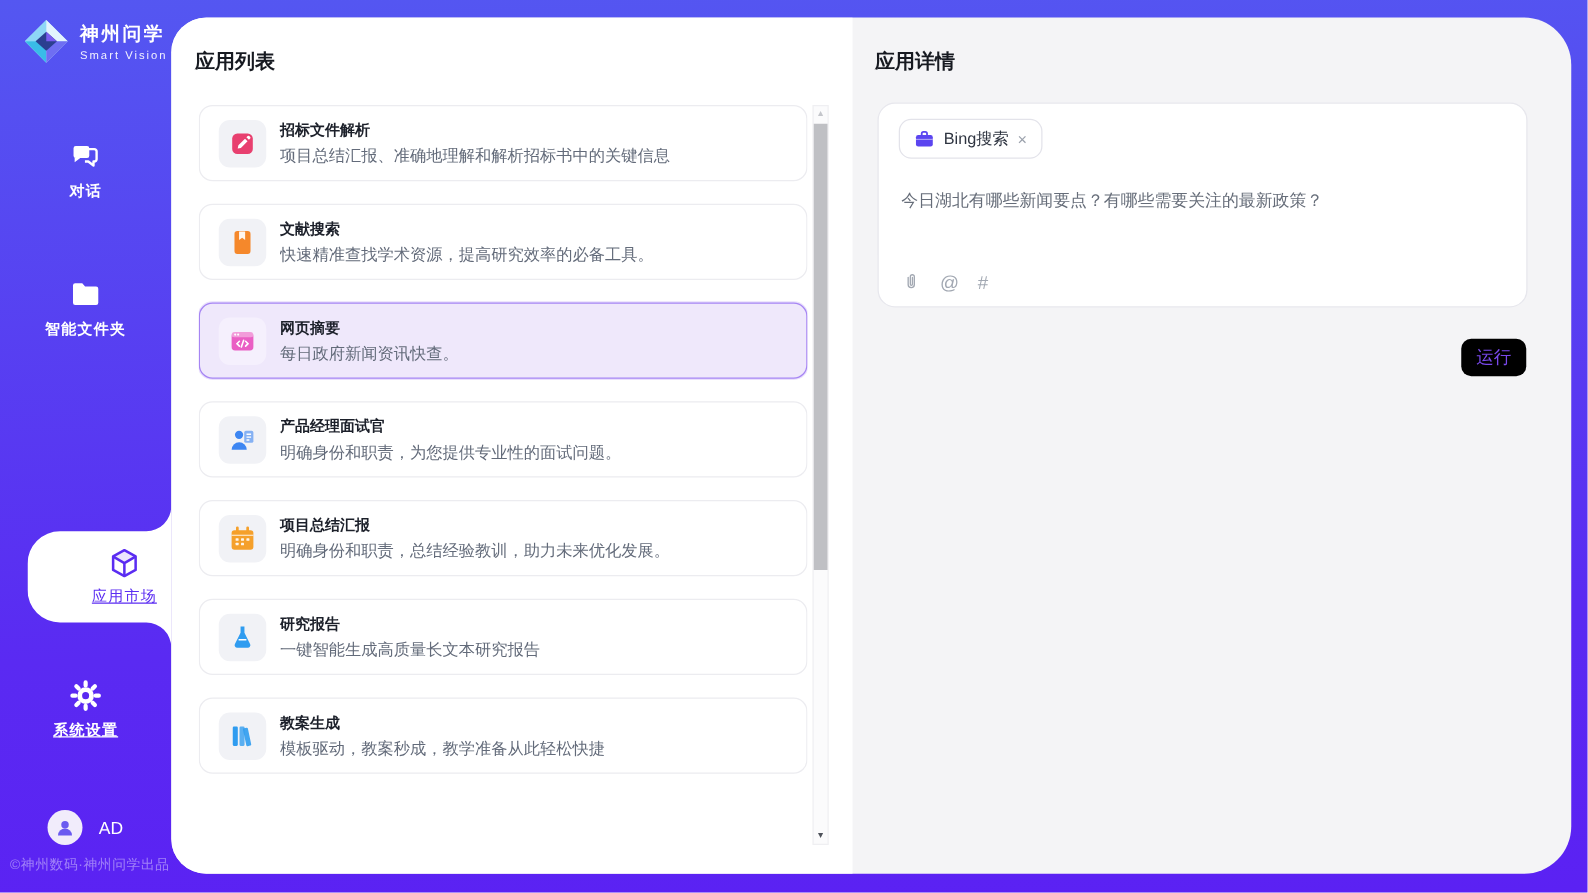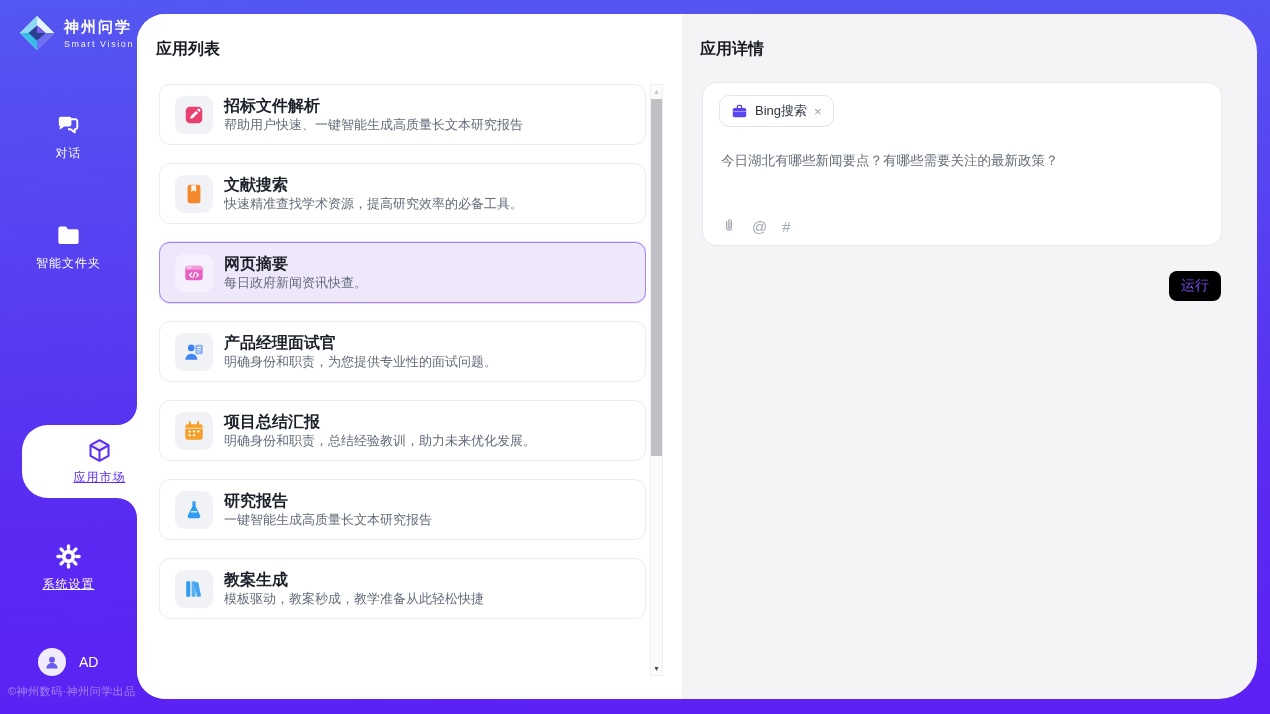--- a/index.html
+++ b/index.html
@@ -8,21 +8,21 @@
   body { position:relative;
     background:linear-gradient(178deg,#5457f1 0%,#5a2af2 70%,#5b21f3 100%); }
 
   
   .sidebar { position:absolute; left:0; top:0; width:137px; height:714px; color:#fff; }
   .logo { position:absolute; left:18px; top:14px; display:flex; align-items:center; gap:8px; }
   .logo-text .cn { font-size:15px; font-weight:bold; letter-spacing:2px; }
   .logo-text .en { font-size:9px; letter-spacing:1.6px; opacity:.92; margin-top:2px; }
   .nav-item { position:absolute; left:0; width:137px; display:flex; flex-direction:column;
     align-items:center; gap:6px; color:#fff; cursor:pointer; }
-  .nav-item .lbl { font-size:12px; letter-spacing:1px; }
+  .nav-item .lbl { font-size:12px; letter-spacing:1px;font-weight:bold; }
   .nav-item .lbl.u { text-decoration:underline; }
   .nav-chat { top:112px; } .nav-folder { top:222px; } .nav-tool { top:329px; } .nav-gear { top:543px; }
 
   .active-bubble { position:absolute; left:22px; top:405px; width:115px; height:113px; }
   .active-inner { position:absolute; left:22px; top:425px; width:115px; height:73px;
     display:flex; flex-direction:column; align-items:center; justify-content:center; gap:5px;
     color:#5b2df2; cursor:pointer;padding-left:40px; }
   .active-inner .lbl { font-size:12px; letter-spacing:1px; text-decoration:underline; }
 
   .user-row { position:absolute; left:38px; top:648px; display:flex; align-items:center; gap:13px; }
@@ -40,21 +40,21 @@
   .list-panel { position:absolute; left:0; top:0; width:545px; height:685px; background:#fff; }
   .panel-title { position:absolute; left:19px; top:25px; font-size:16px; font-weight:bold; color:#171a21; }
   .cards { position:absolute; left:22px; top:70px; width:487px; height:600px; overflow:hidden; }
   .card { position:relative; width:487px; height:61px; margin-bottom:18px; background:#fff;
     border:1px solid #ececf0; border-radius:11px; cursor:pointer; }
   .card.selected { background:#efe8fb; border:1px solid #a685f3;
     box-shadow:0 0 0 1px rgba(166,133,243,.25); }
   .tile { position:absolute; left:15px; top:11px; width:38px; height:38px; border-radius:9px;
     background:#f1f2f6; display:flex; align-items:center; justify-content:center; }
   .card.selected .tile { background:#f5f0fd; }
-  .card .t { position:absolute; left:64px; top:11px; font-size:16px; font-weight:bold; color:#1c202a; }
+  .card .t { position:absolute; left:64px; top:11px; font-size:12px; font-weight:bold; color:#1c202a; }
   .card .d { position:absolute; left:64px; top:31px; font-size:13px; color:#636b7a; white-space:nowrap;
     max-width:410px; overflow:hidden; }
 
   
   .scrollbar { position:absolute; right:19px; top:70px; width:13px; height:592px;
     background:#fbfbfc; border:1px solid #efeff2; }
   .scroll-up,.scroll-down { position:absolute; left:0; width:11px; height:13px; text-align:center;
     font-size:7px; line-height:13px; cursor:pointer; }
   .scroll-up { top:0; color:#c4c6cb; }
   .scroll-down { bottom:0; color:#4e525a; }
@@ -170,21 +170,21 @@
     <div class="cards">
 
       <div class="card">
         <span class="tile" style="color: rgb(232, 64, 111);">
           <svg width="22" height="22" viewBox="0 0 24 24">
             <rect x="3" y="3" width="18" height="18" rx="4.5" fill="currentColor"></rect>
             <path d="M7.8 16.2l2.8-.6 5.8-5.8-2.2-2.2-5.8 5.8zM15.4 6.4l2.2 2.2 1.1-1.1a1 1 0 0 0 0-1.4l-.8-.8a1 1 0 0 0-1.4 0z" fill="#fff"></path>
           </svg>
         </span>
         <div class="t">招标文件解析</div>
-        <div class="d">帮助用户快速、一键智能生成高质量长文本研究报告</div>
+        <div class="d">项目总结汇报、准确地理解和解析招标书中的关键信息</div>
       </div>
 
       <div class="card">
         <span class="tile" style="color: rgb(245, 136, 43);">
           <svg width="22" height="22" viewBox="0 0 24 24">
             <path d="M5 4.5A2.5 2.5 0 0 1 7.5 2h9A2.5 2.5 0 0 1 19 4.5v15a2.5 2.5 0 0 1-2.5 2.5h-9A2.5 2.5 0 0 1 5 19.5z" fill="currentColor"></path>
             <path d="M9 2.5v7.3l2.7-1.9 2.6 1.9V2.5z" fill="#fff" opacity=".92"></path>
           </svg>
         </span>
         <div class="t">文献搜索</div>

